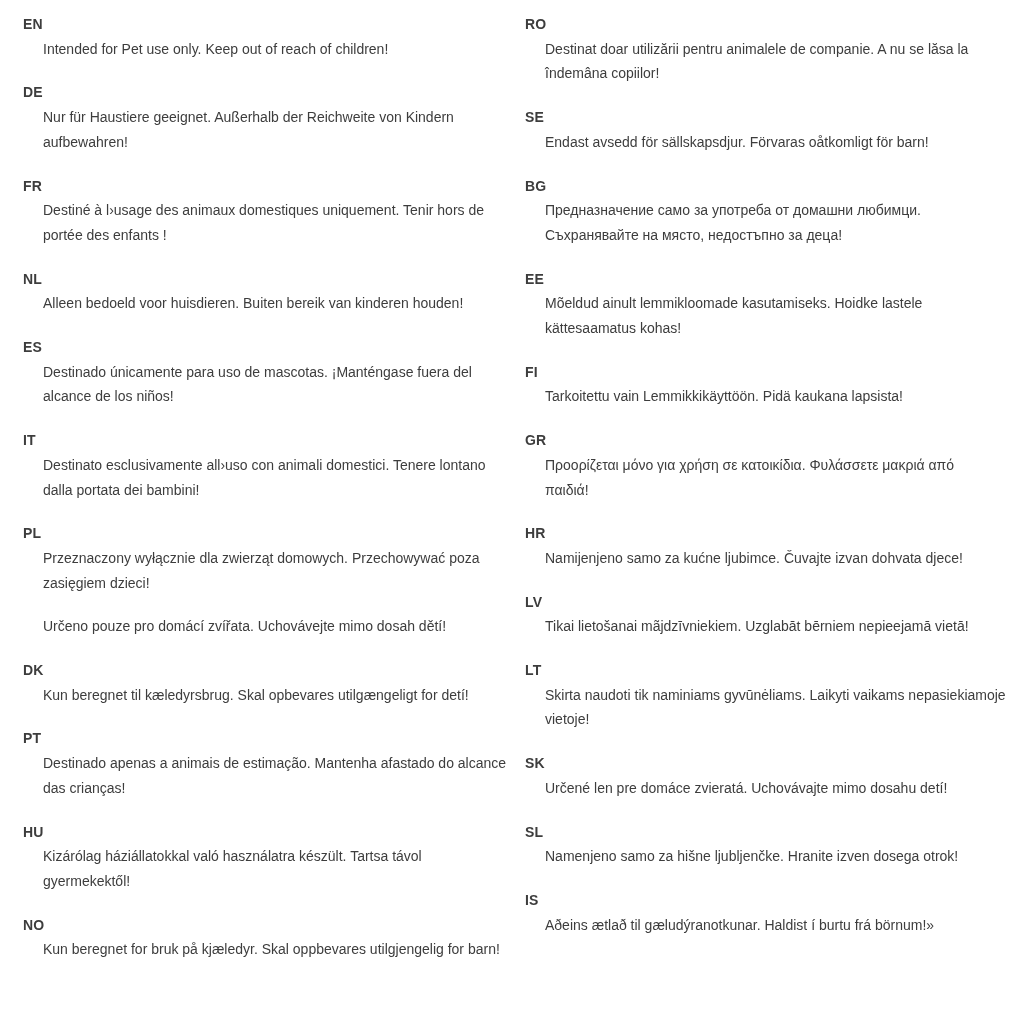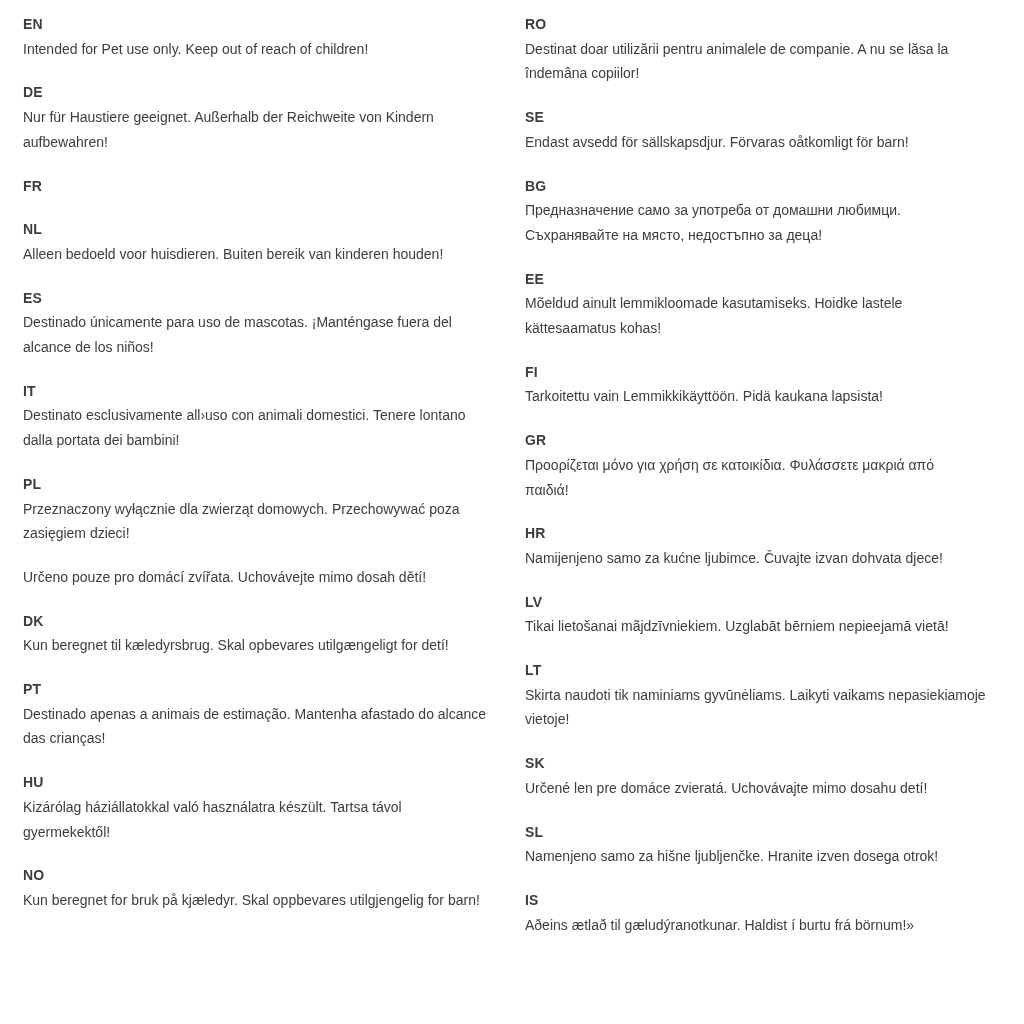--- a/index.html
+++ b/index.html
@@ -32,39 +32,42 @@
   .lang-code {
     font-size: 14px;
     font-weight: bold;
     line-height: 24.7px;
     letter-spacing: 0.2px;
   }
   .lang-text {
     font-size: 14px;
     line-height: 24.7px;
     white-space: pre-line;
+    margin-left: 20px;
   }
 </style>
 </head>
 <body>
 
 <div class="page">
 
   <div class="col col-left">
     <div class="block">
       <div class="lang-code">EN</div>
       <div class="lang-text">Intended for Pet use only. Keep out of reach of children!</div>
     </div>
     <div class="block">
       <div class="lang-code">DE</div>
       <div class="lang-text">Nur für Haustiere geeignet. Außerhalb der Reichweite von Kindern
 aufbewahren!</div>
     </div>
     <div class="block">
       <div class="lang-code">FR</div>
+      <div class="lang-text">Destiné à l›usage des animaux domestiques uniquement. Tenir hors de
+portée des enfants !</div>
     </div>
     <div class="block">
       <div class="lang-code">NL</div>
       <div class="lang-text">Alleen bedoeld voor huisdieren. Buiten bereik van kinderen houden!</div>
     </div>
     <div class="block">
       <div class="lang-code">ES</div>
       <div class="lang-text">Destinado únicamente para uso de mascotas. ¡Manténgase fuera del
 alcance de los niños!</div>
     </div>

